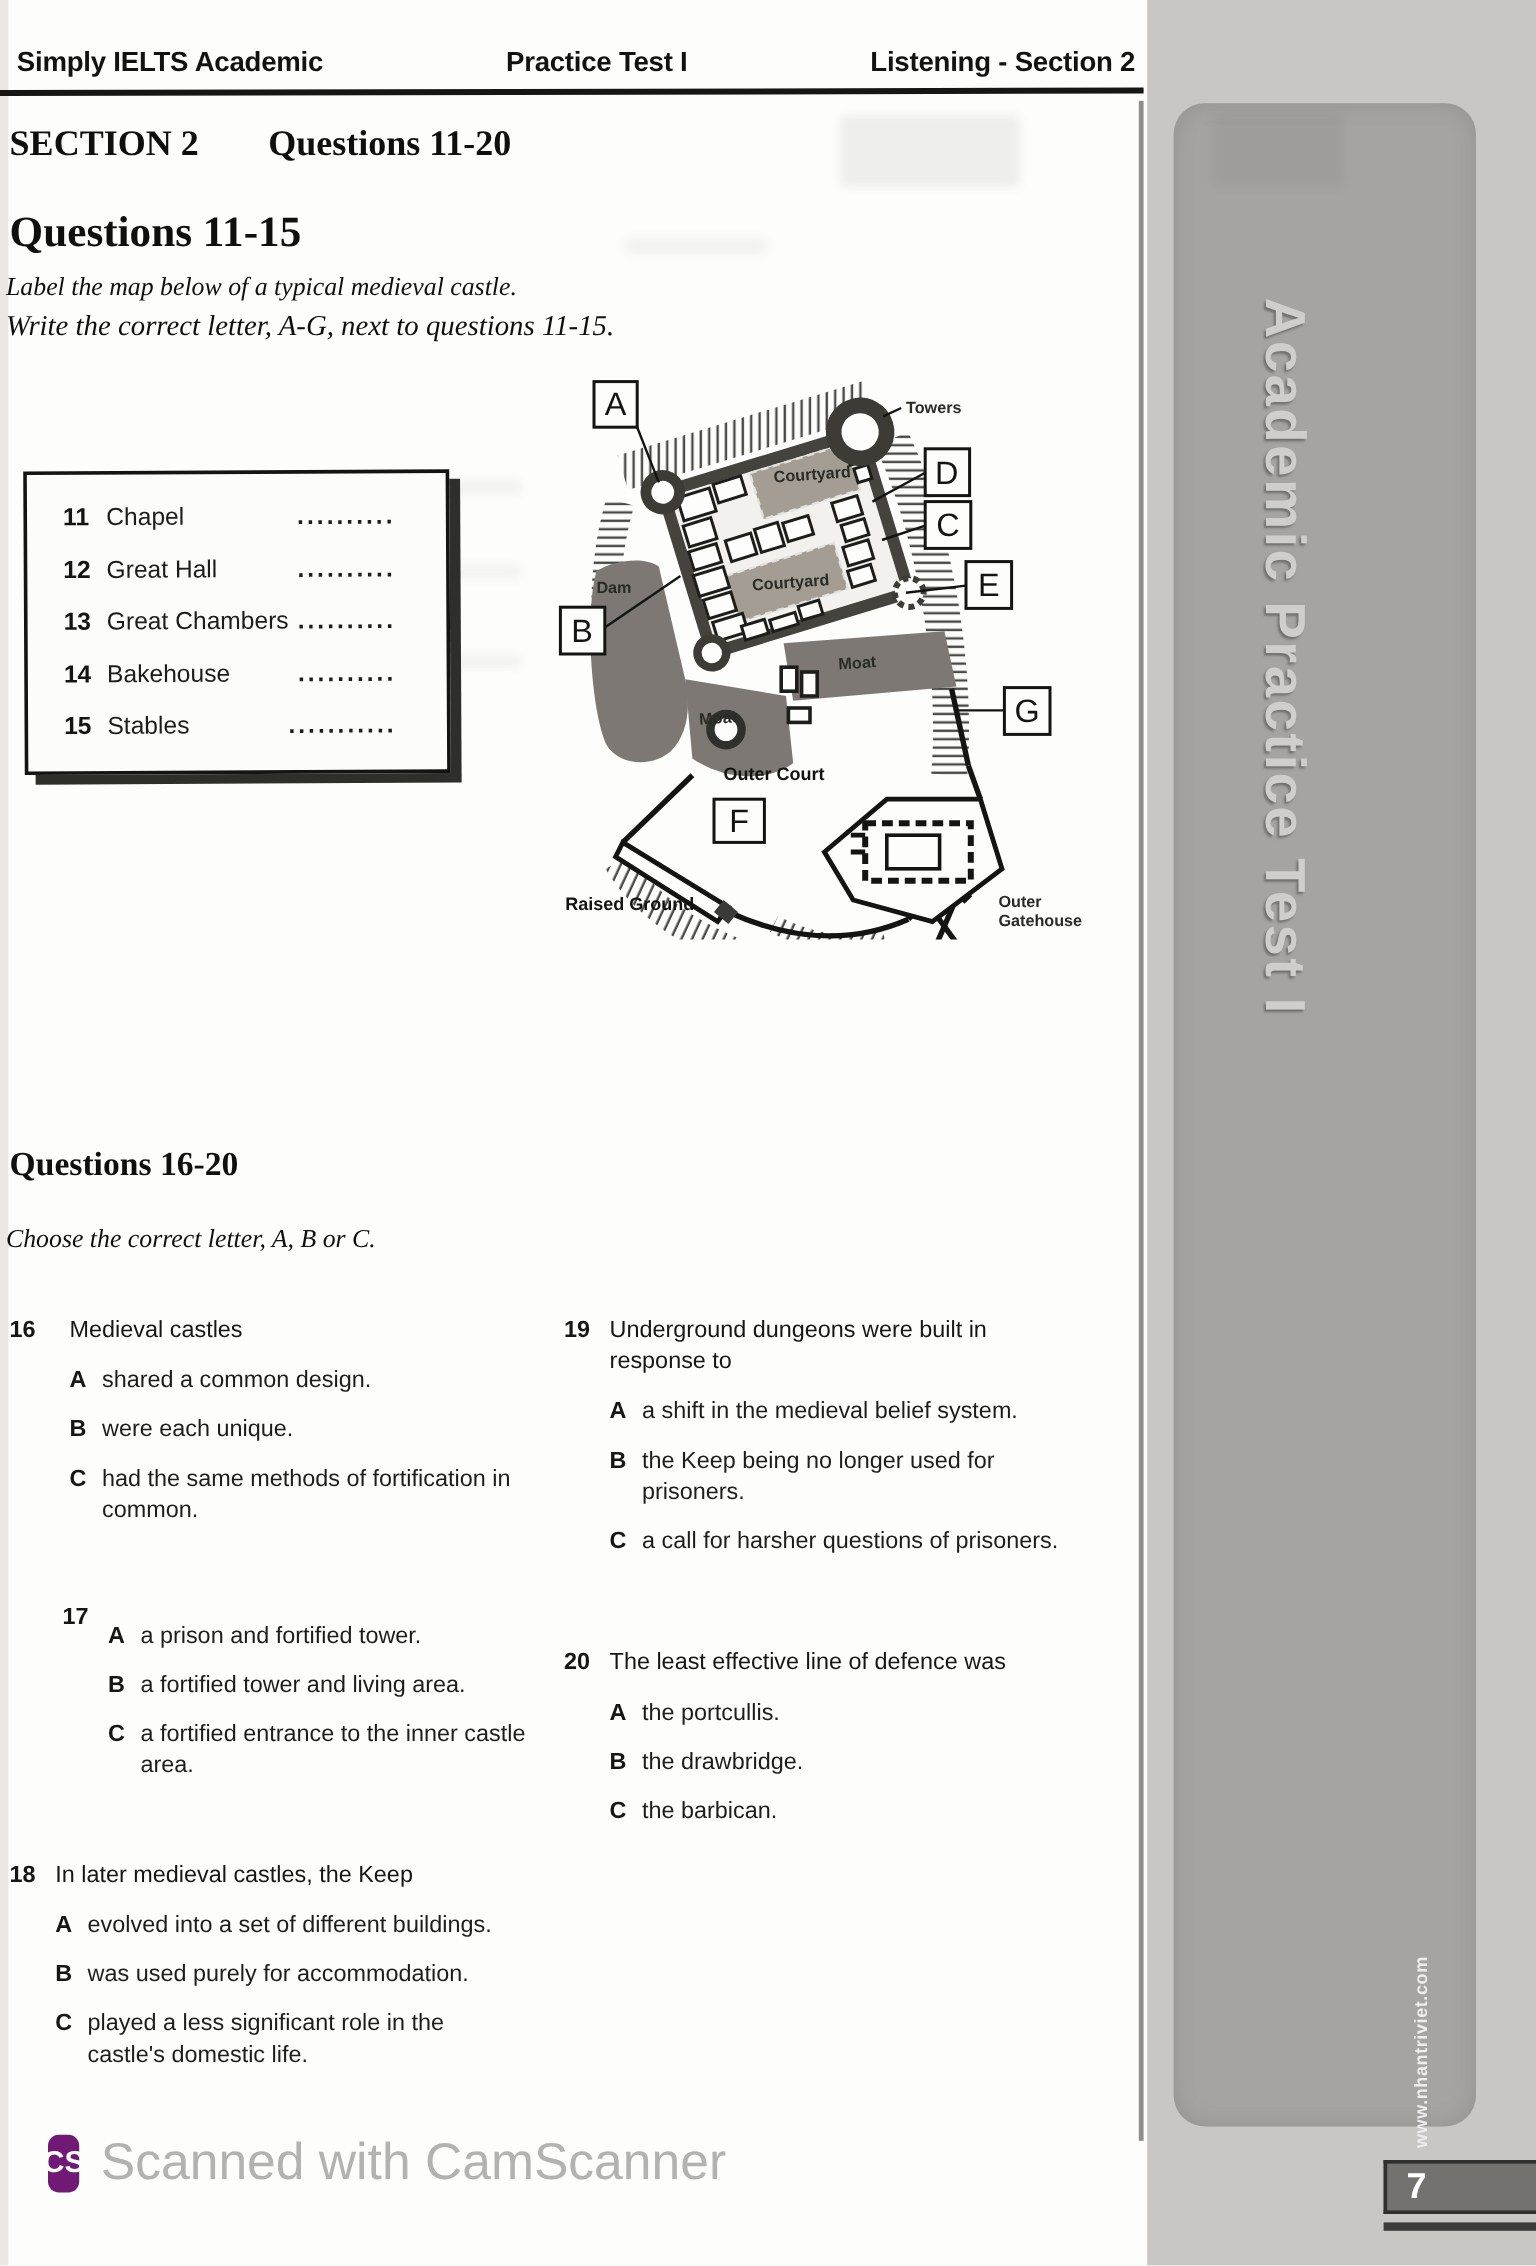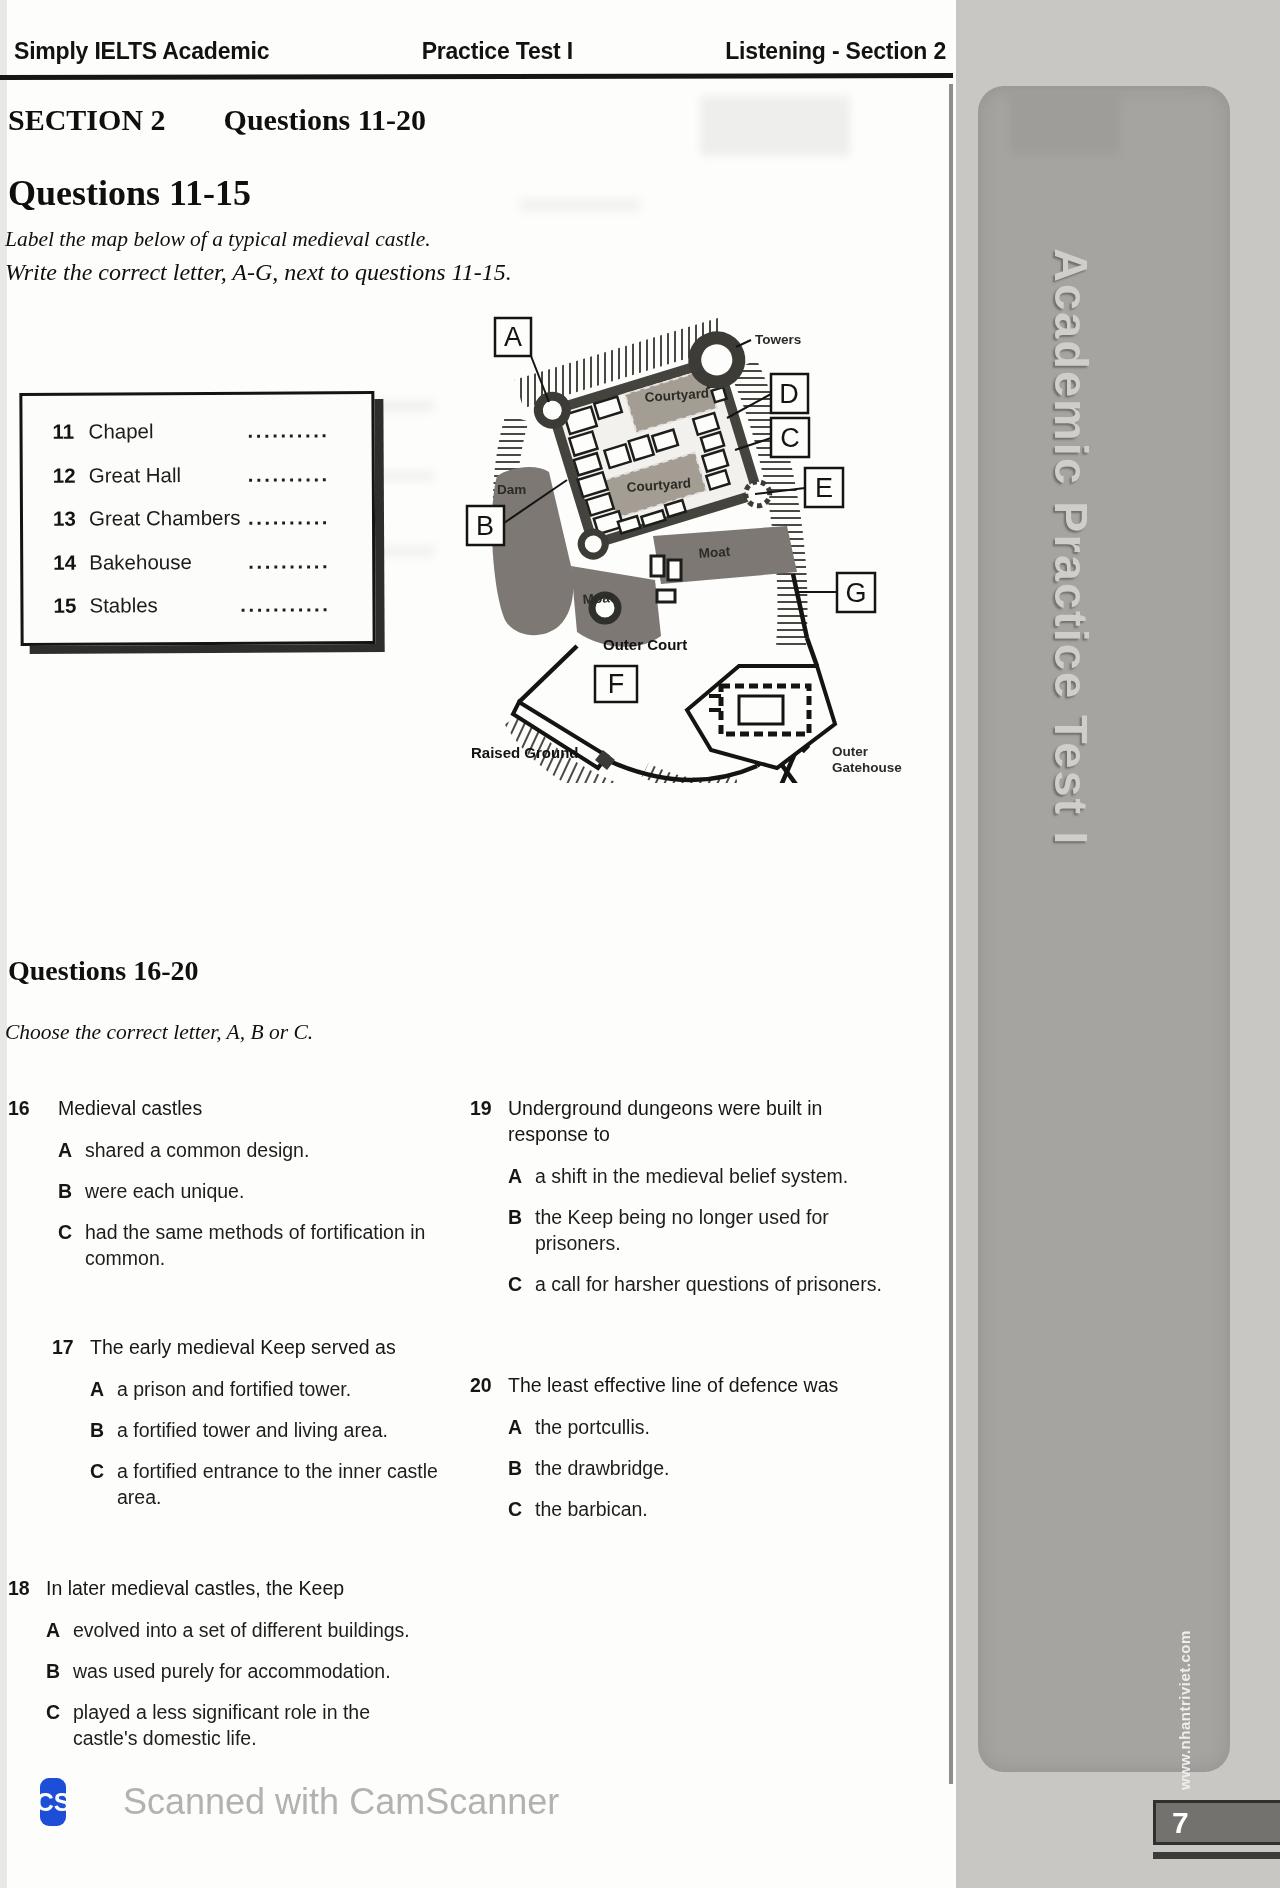--- a/index.html
+++ b/index.html
@@ -67,23 +67,23 @@
             writing-mode:vertical-rl;transform:rotate(180deg);
             font-weight:bold;font-size:15px;color:#efeeec;letter-spacing:.5px;white-space:nowrap;}
   .page-band{position:absolute;left:1153px;top:1800px;width:127px;height:45px;background:#73726f;
              border:3px solid #30302e;border-right:none;box-sizing:border-box;
              display:flex;align-items:center;padding-left:16px;}
   .page-num{color:#ffffff;font-weight:bold;font-size:30px;}
   .page-line{position:absolute;left:1153px;top:1852px;width:127px;height:7px;background:#3b3b39;}
 
   
   .footer{position:absolute;left:40px;top:1778px;display:flex;align-items:center;gap:18px;}
-  .cs-logo{width:26px;height:48px;background:#1d4ed8;border-radius:9px;display:flex;align-items:center;
+  .cs-logo{width:26px;height:48px;background:#701a75;border-radius:9px;display:flex;align-items:center;
            justify-content:center;color:#fdfdfc;font-weight:bold;font-size:25px;}
-  .cs-text{font-size:36px;color:#b2b2b0;margin-left:39px;}
+  .cs-text{font-size:43px;color:#b2b2b0;}
   .page-edge{position:absolute;left:0;top:0;width:7px;height:1888px;background:#e9e8e5;}
 </style>
 </head>
 <body>
 
 <div class="page-edge"></div>
 
 <div class="hdr">
   <span>Simply IELTS Academic</span>
   <span>Practice Test I</span>
@@ -279,21 +279,20 @@
         <div class="opt">
             <span class="ol">C</span>
             <span class="ot" style="max-width:352px;">had the same methods of fortification in common.</span>
           </div>
       </div>
     </div>
   </div>
   <div class="q q17">
     <div class="qnum">17</div>
     <div class="qbody">
-      <div class="qtext">The early medieval Keep served as</div>
       <div class="opts">
         <div class="opt">
             <span class="ol">A</span>
             <span class="ot">a prison and fortified tower.</span>
           </div>
         <div class="opt">
             <span class="ol">B</span>
             <span class="ot">a fortified tower and living area.</span>
           </div>
         <div class="opt">

